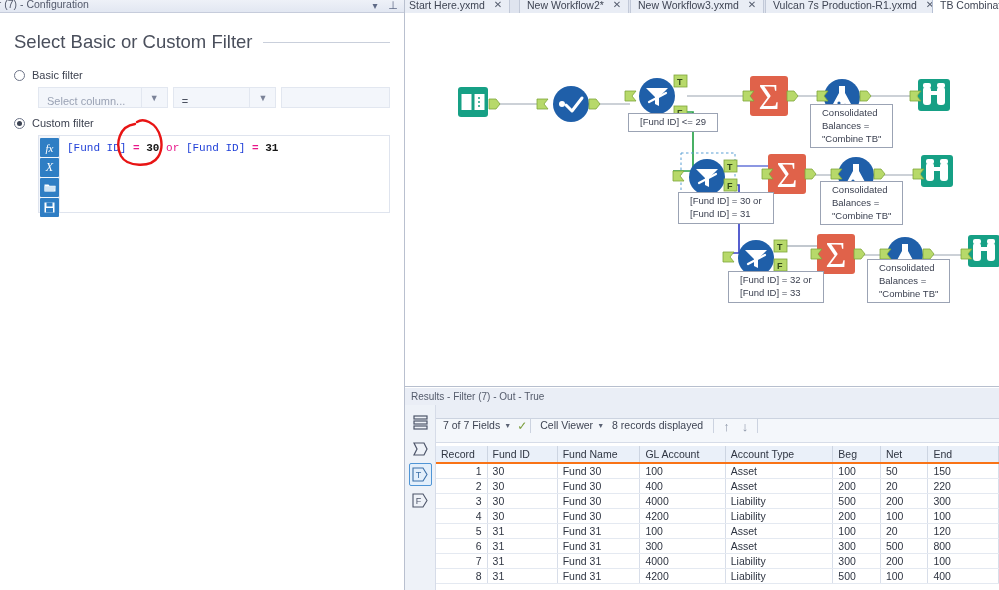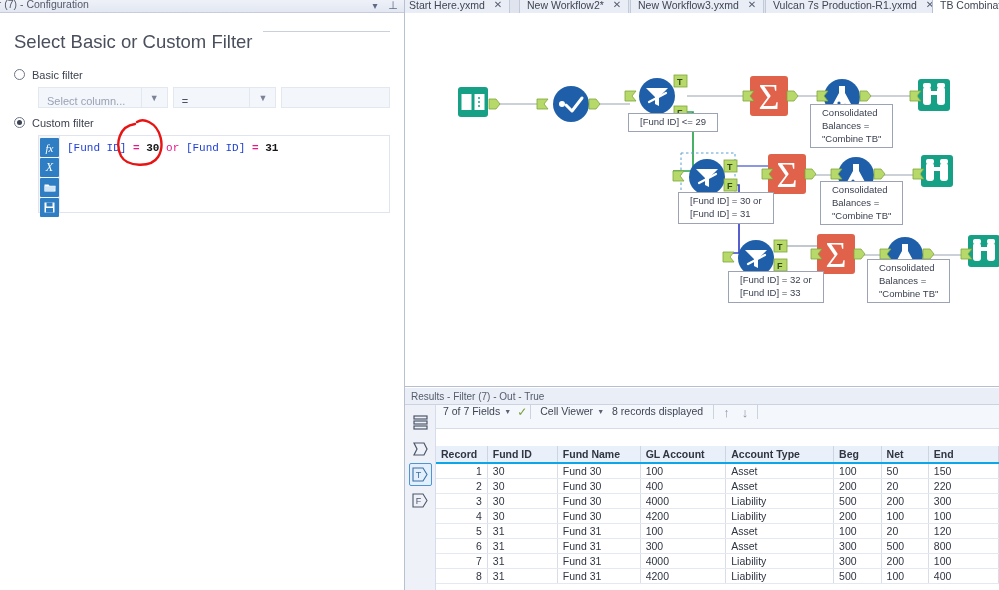--- a/index.html
+++ b/index.html
@@ -39,33 +39,33 @@
     color: #6a7siz; color: #5f6a86;
     font-size: 10px; text-align: center; line-height: 13px;
     cursor: pointer;
   }
   #tb-chevron { right: 22px; }
   #tb-pin { right: 4px; font-size: 11px; }
 
   #config-body { padding: 10px 14px 0 14px; }
 
   #panel-heading {
-    display: flex; 
+    display: flex; align-items: center;
     gap: 10px;
     margin: 8px 0 16px 0;
   }
   #panel-heading .htext {
     font-size: 18.5px; font-weight: 400; color: #4a4f5c;
     white-space: nowrap;
   }
   #panel-heading .hrule {
     flex: 1; height: 1px; background: #c9cfdb;
   }
 
-  .radio-row { display: flex; align-items: flex-start; gap: 7px; margin-bottom: 6px; }
+  .radio-row { display: flex; align-items: flex-end; gap: 7px; margin-bottom: 6px; }
   .radio {
     width: 11px; height: 11px; border-radius: 50%;
     border: 1.3px solid #6d7488; background: #fff;
     position: relative; flex: none; cursor: pointer;
   }
   .radio.checked::after {
     content: ""; position: absolute;
     left: 2px; top: 2px; width: 5px; height: 5px;
     border-radius: 50%; background: #3b4252;
   }
@@ -177,21 +177,21 @@
     white-space: nowrap;
   }
 
   
   #results {
     position: absolute; left: 0; top: 388px;
     width: 594px; height: 202px;
     background: #ffffff;
   }
   #results-title {
-    height: 17px; background: #eaeef6;
+    height: 31px; background: #eaeef6;
     border-bottom: 1px solid #ccd3e0;
     font-size: 10px; color: #545b6b;
     padding: 3px 0 0 6px;
     white-space: nowrap;
   }
   #results-toolbar {
     display: flex; align-items: flex-start;
     height: 24px;
     background: #f4f7fb;
     border-bottom: 1px solid #d6dce8;
@@ -223,23 +223,23 @@
   #grid-wrap {
     position: absolute; left: 31px; top: 58px;
     right: 0; bottom: 0;
     overflow: hidden;
     background: #ffffff;
   }
   table.grid { border-collapse: collapse; width: 100%; font-size: 10.5px; }
   table.grid th {
     background: #eaf0f9;
     border-right: 1px solid #cdd5e2;
-    border-bottom: 2px solid #0ea5e9;
+    border-bottom: 2px solid #f97316;
     text-align: left;
-    font-weight: bold;
+    font-weight: normal;
     color: #2f3542;
     padding: 2px 5px;
     height: 16px;
     white-space: nowrap;
   }
   table.grid td {
     border-right: 1px solid #d8dee9;
     border-bottom: 1px solid #e4e9f1;
     padding: 1px 5px;
     height: 15px;

